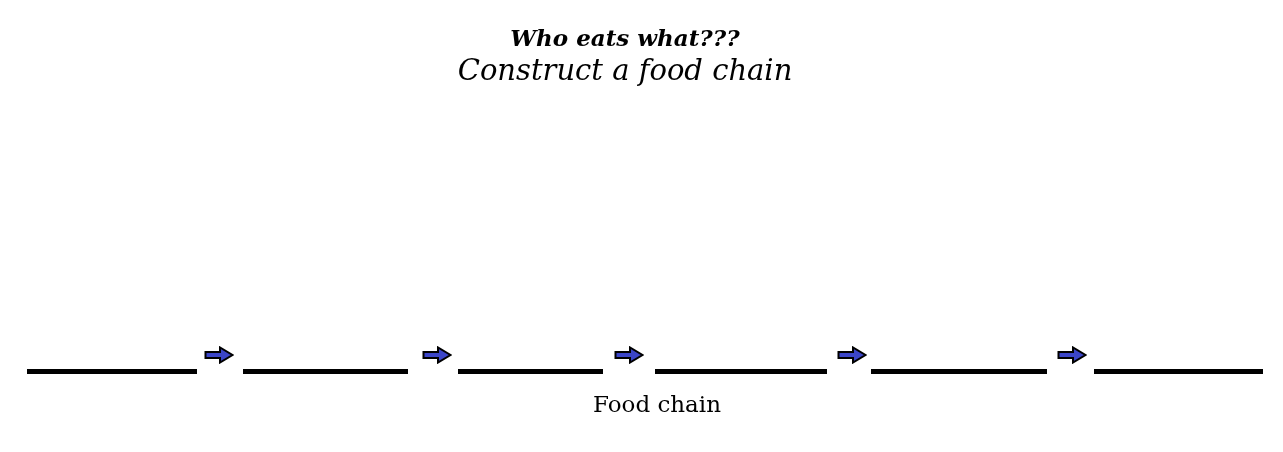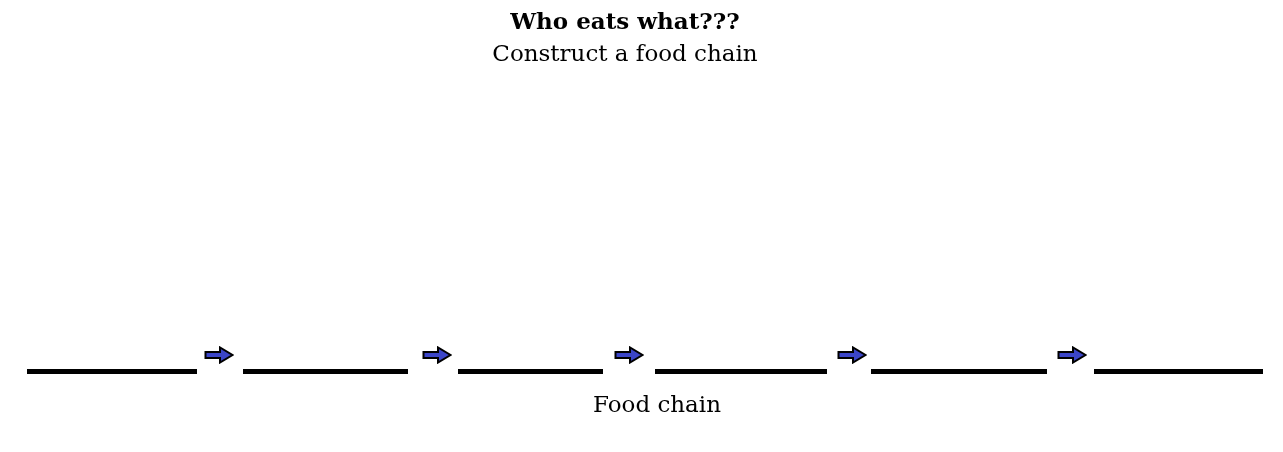--- a/index.html
+++ b/index.html
@@ -12,29 +12,29 @@
     font-family: "DejaVu Serif", "Liberation Serif", serif;
     color: #000000;
   }
   
   .text-col {
     position: absolute;
     left: 0;
     width: 1250px;
     text-align: center;
   }
-  .header { top: 5px; }
+  .header { top: 22px; font-style: italic; }
   .title {
     font-size: 23px;
     font-weight: 700;
     line-height: 32px;
     white-space: pre;
   }
   .subtitle {
-    font-size: 23px;
+    font-size: 29px;
     font-weight: 400;
     line-height: 32px;
     white-space: pre;
   }
   .caption {
     top: 388px;
     font-size: 23px;
     font-weight: 400;
     line-height: 32px;
     margin-left: 32px;

